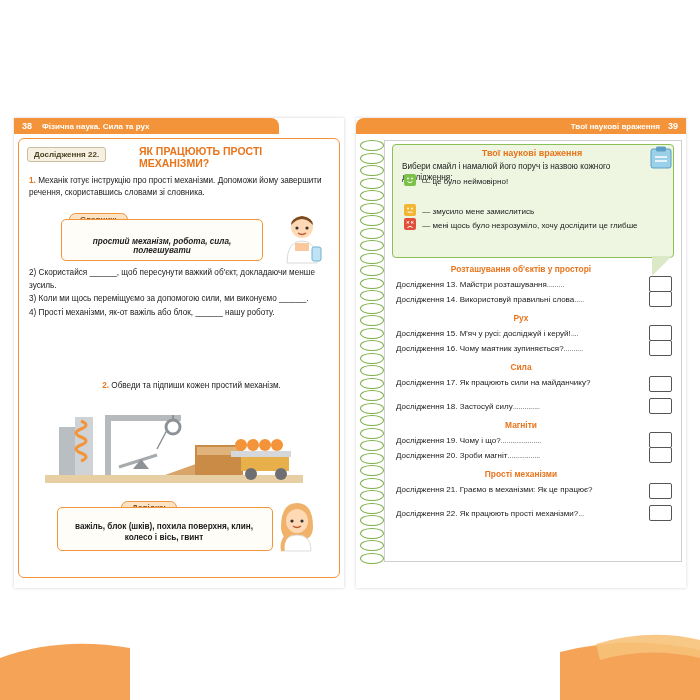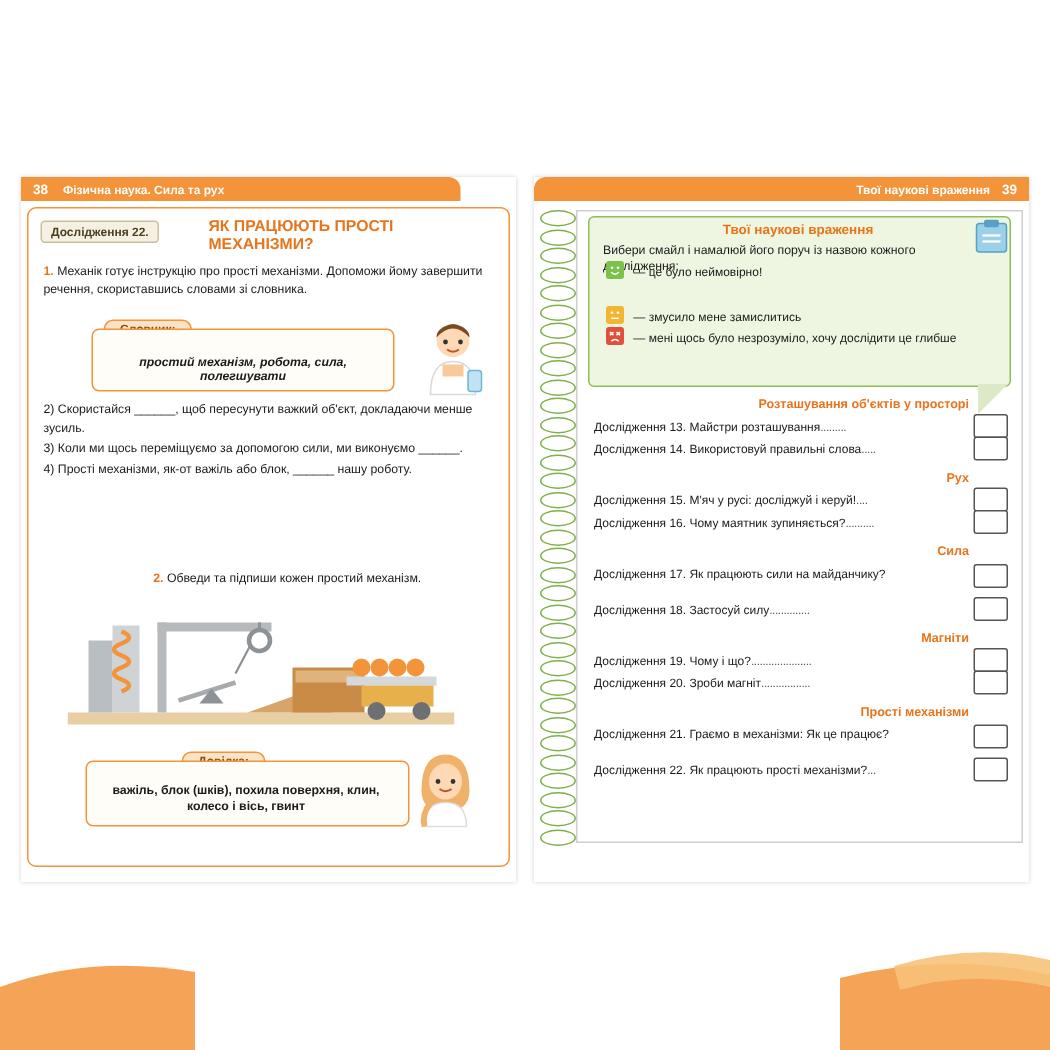--- a/index.html
+++ b/index.html
@@ -27,21 +27,20 @@
     height: 470px;
     background: #ffffff;
     box-shadow: 0 0 3px rgba(0,0,0,0.18);
   }
   .left-header {
     position: absolute;
     left: 0; top: 0;
     width: 265px; height: 16px;
     background: #f3933a;
     border-top-right-radius: 8px;
-    padding-left: 28px;
   }
   .left-header .pg {
     position: absolute; left: 8px; top: 3px;
     color: #ffffff; font-size: 9px; font-weight: bold;
   }
   .left-header .title {
     position: absolute; left: 28px; top: 3.5px;
     color: #ffffff; font-size: 8px; font-weight: bold;
   }
   .left-body {
@@ -264,21 +263,21 @@
     position: absolute;
     right: 12px; top: 28px;
     width: 26px; height: 24px;
   }
 
   .sec-title {
     position: absolute;
     font-size: 8.4px;
     font-weight: bold;
     color: #e8741c;
-    text-align: right;
+    text-align: center;
     width: 250px;
     left: 40px;
   }
   .entry {
     position: absolute;
     left: 40px;
     width: 235px;
     font-size: 8px;
     color: #1a1a1a;
     line-height: 10px;

